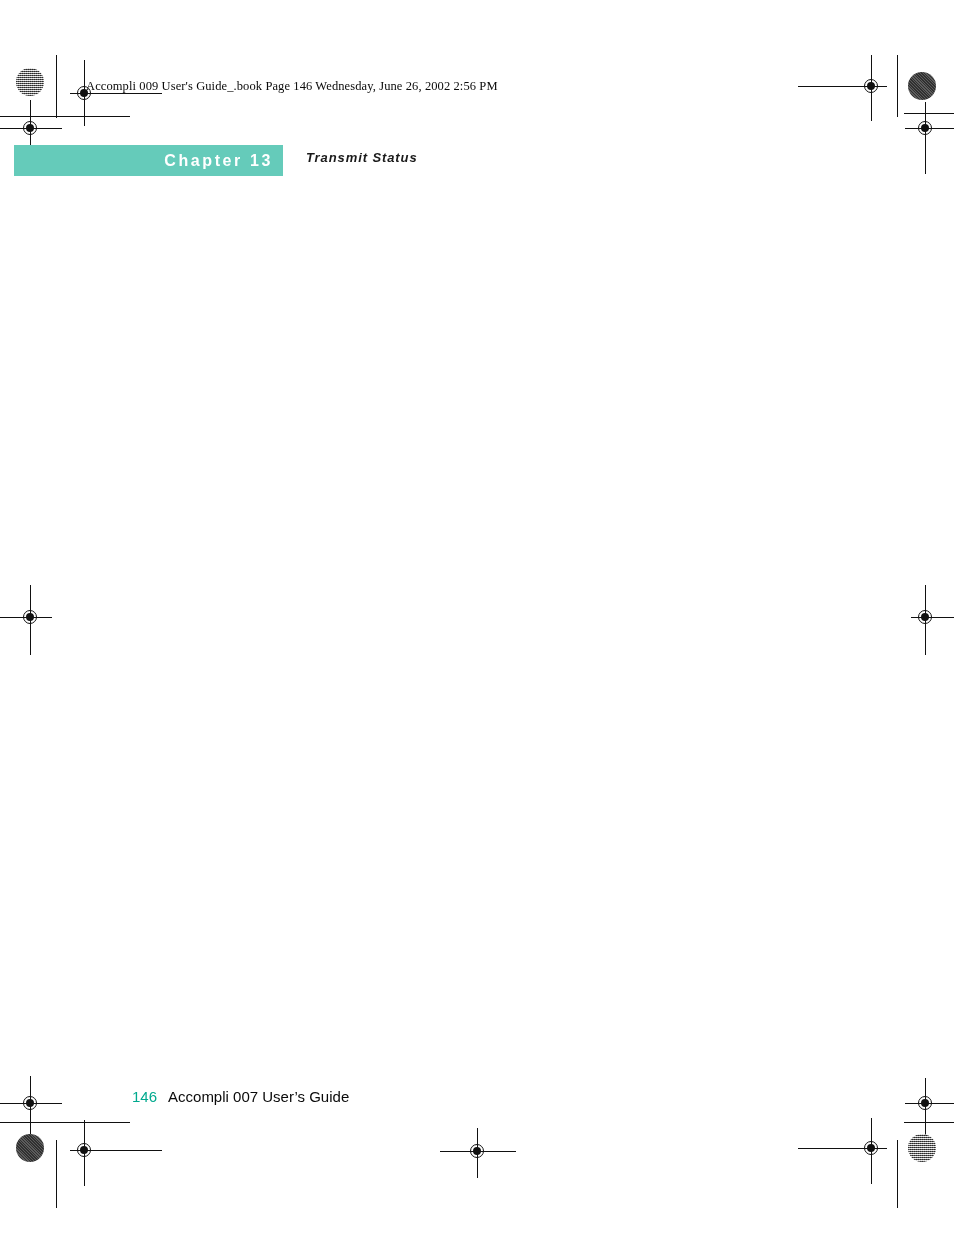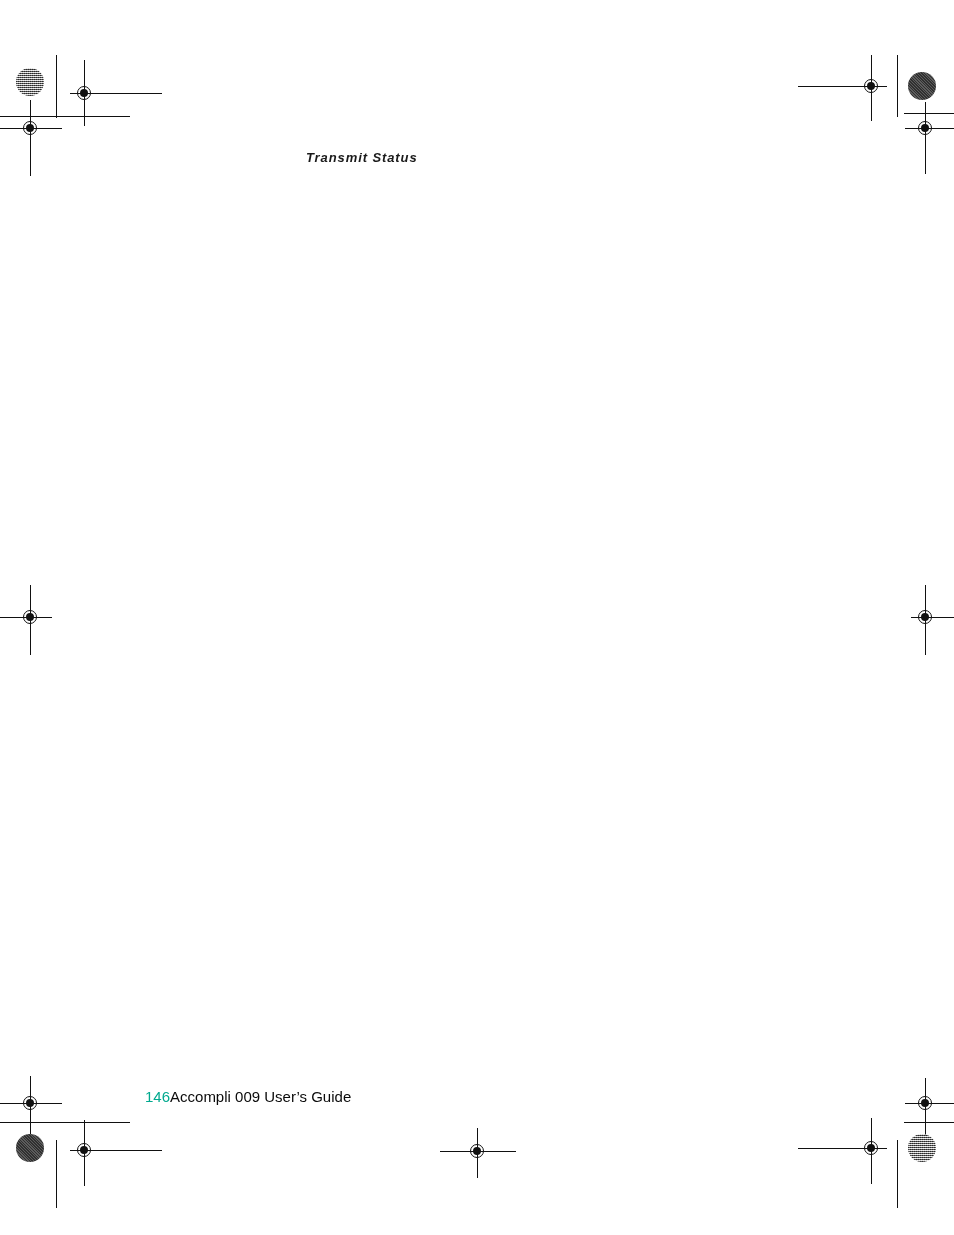--- a/index.html
+++ b/index.html
@@ -169,24 +169,25 @@
     position: absolute;
     left: 132px;
     top: 200px;
     width: 700px;
     height: 860px;
   }
 
   
   .footer {
     position: absolute;
-    left: 145px;
+    left: 132px;
     top: 1088px;
     display: flex;
     align-items: flex-end;
+    gap: 11px;
     white-space: nowrap;
   }
   .footer-page-number {
     font-family: "Liberation Sans", sans-serif;
     font-size: 15px;
     color: #00a98e;
   }
   .footer-guide-title {
     font-family: "Liberation Sans", sans-serif;
     font-size: 15px;
@@ -304,23 +305,27 @@
   <div class="cross-arm-v" style="left:871px; top:1118px; height:66px;"></div>
   <div class="reg-mark" style="left:857px; top:1134px;">
     <div class="hline"></div>
     <div class="vline"></div>
     <div class="ring"></div>
     <div class="ring2"></div>
   </div>
   <div class="trim-v" style="left:897px; top:1140px; width:1px; height:68px;"></div>
   <div class="dot-screen" style="left:908px; top:1134px;"></div>
 
-
+  <div class="book-header">Accompli 009 User's Guide_.book  Page 146  Wednesday, June 26, 2002  2:56 PM</div>
+
+  <div class="chapter-banner">
+    <span class="chapter-label">Chapter 13</span>
+  </div>
   <div class="chapter-title">Transmit Status</div>
 
   <div class="page-body"></div>
 
   <div class="footer">
     <span class="footer-page-number">146</span>
-    <span class="footer-guide-title">Accompli 009 User’s Guide</span>
+    <span class="footer-guide-title">Accompli 007 User’s Guide</span>
   </div>
 
 </div>
 
 </body></html>

